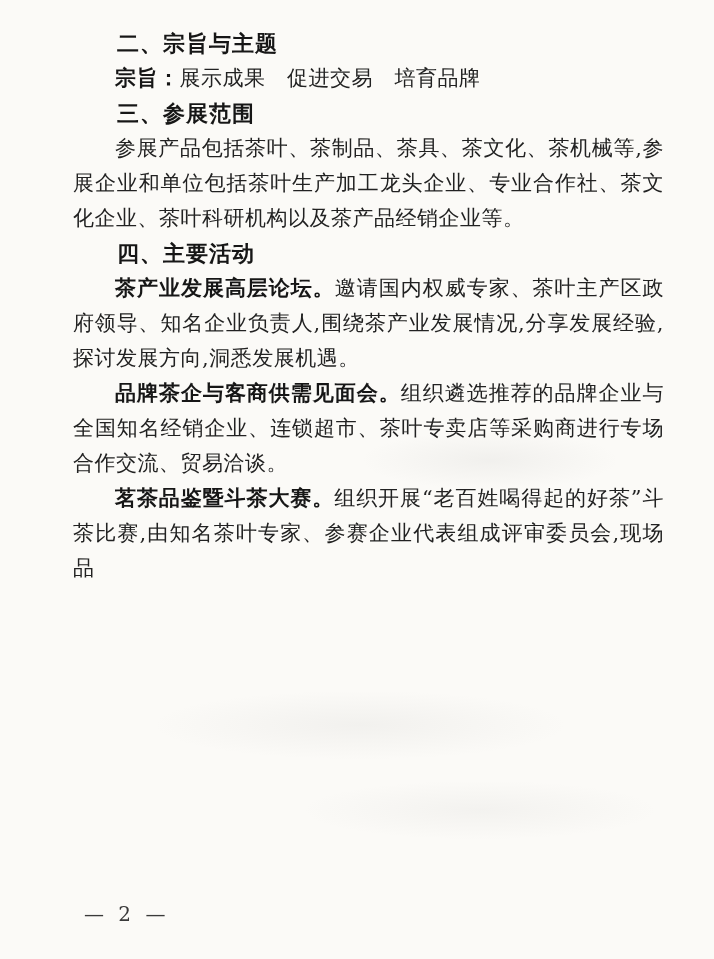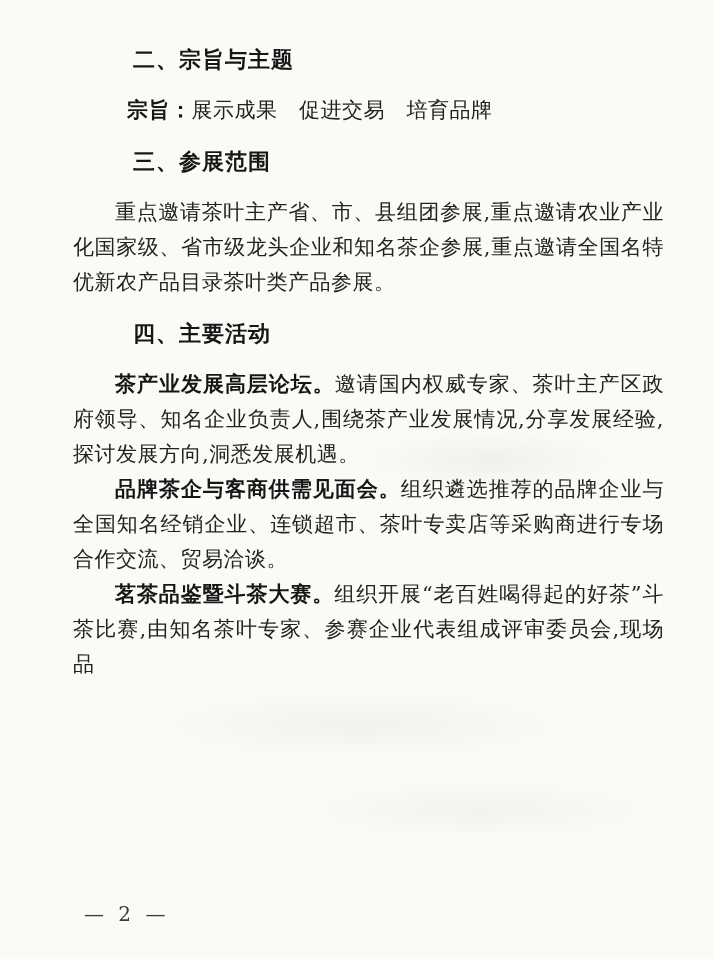--- a/index.html
+++ b/index.html
@@ -37,40 +37,40 @@
   }
   .smudge-2 {
     left: 150px; top: 690px; width: 420px; height: 70px;
     background: radial-gradient(ellipse at center, rgba(150,150,148,0.09), rgba(150,150,148,0) 70%);
   }
   .smudge-3 {
     left: 300px; top: 780px; width: 360px; height: 60px;
     background: radial-gradient(ellipse at center, rgba(150,150,148,0.08), rgba(150,150,148,0) 70%);
   }
   h2.sec-heading {
-    margin: 16px;
+    margin: 0;
     font-family: "DejaVu Sans", "Liberation Sans", sans-serif;
     font-weight: 700;
     font-size: 22px;
     line-height: 35px;
     letter-spacing: 1px;
     text-indent: 2em;
     color: #161616;
   }
   p.body-para {
     margin: 0;
     font-size: 21px;
     line-height: 35px;
     letter-spacing: 0.5px;
     text-indent: 2em;
     text-align: justify;
     color: #222;
   }
   p.kv-line {
-    margin: 12px;
+    margin: 0;
     font-size: 21px;
     line-height: 35px;
     letter-spacing: 0.5px;
     text-indent: 2em;
     color: #222;
   }
   .kv-label, .activity-title {
     font-family: "DejaVu Sans", "Liberation Sans", sans-serif;
     font-weight: 700;
     color: #161616;
@@ -95,22 +95,22 @@
 
   <div class="textblock">
 
     <h2 class="sec-heading">二、宗旨与主题</h2>
 
     <p class="kv-line"><span class="kv-label">宗旨：</span><span>展示成果　促进交易　培育品牌</span></p>
 
 
     <h2 class="sec-heading">三、参展范围</h2>
 
+    <p class="body-para">参展产品包括茶叶、茶制品、茶具、茶文化、茶机械等,参展企业和单位包括茶叶生产加工龙头企业、专业合作社、茶文化企业、茶叶科研机构以及茶产品经销企业等。</p>
 
-    <p class="body-para">重点邀请茶叶主产省、市、县组团参展,重点邀请农业产业化国家级、省市级龙头企业和知名茶企参展,重点邀请全国名特优新农产品目录茶叶类产品参展。</p>
 
     <h2 class="sec-heading">四、主要活动</h2>
 
     <p class="body-para"><span class="activity-title">茶产业发展高层论坛。</span><span>邀请国内权威专家、茶叶主产区政府领导、知名企业负责人,围绕茶产业发展情况,分享发展经验,探讨发展方向,洞悉发展机遇。</span></p>
 
 
 
     <p class="body-para"><span class="activity-title">品牌茶企与客商供需见面会。</span><span>组织遴选推荐的品牌企业与全国知名经销企业、连锁超市、茶叶专卖店等采购商进行专场合作交流、贸易洽谈。</span></p>
 
     <p class="body-para"><span class="activity-title">茗茶品鉴暨斗茶大赛。</span><span>组织开展“老百姓喝得起的好茶”斗茶比赛,由知名茶叶专家、参赛企业代表组成评审委员会,现场品</span></p>

